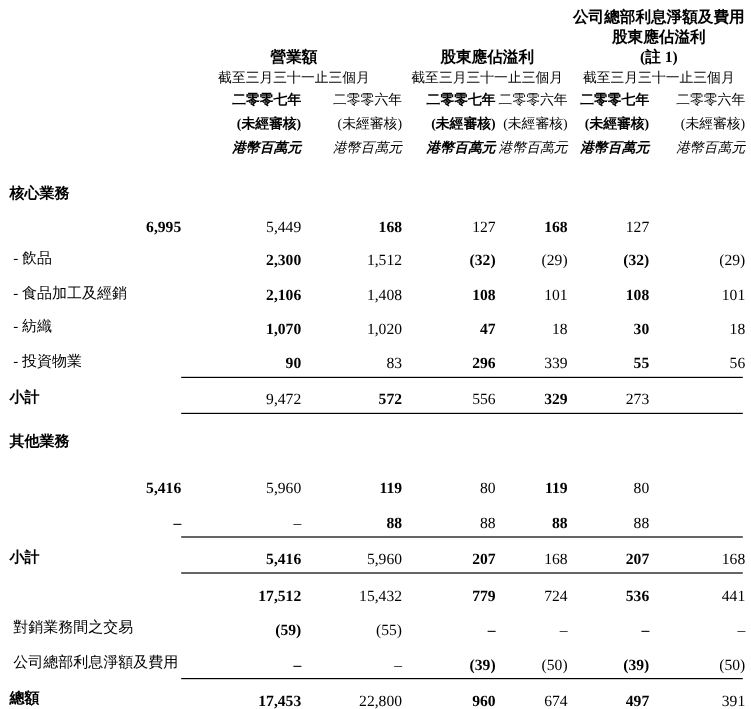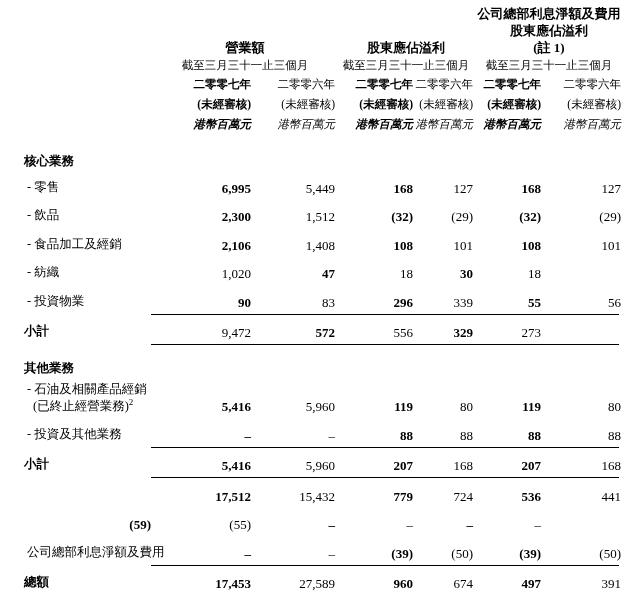--- a/index.html
+++ b/index.html
@@ -21,21 +21,21 @@
     grid-column:span 2; text-align:center; font-size:11.5px; white-space:nowrap;
     height:18px; line-height:18px; overflow:visible;
   }
   .sub { font-size:11.5px; }
   .sub .num { height:20px; line-height:20px; }
 
   
   .num { text-align:right; padding-right:2px; white-space:nowrap; }
   .b   { font-weight:bold; }
   .it  { font-style:italic; }
-  .lbl { padding-left:8px; white-space:nowrap; font-size:12.5px;margin-left:16px; }
+  .lbl { padding-left:8px; white-space:nowrap; font-size:12.5px; }
 
   
   .row { align-items:end; min-height:28.5px; padding-bottom:3px; box-sizing:border-box; }
   .row .num { font-size:13px; line-height:15px; }
   .row.section { min-height:20px; margin-top:12px; padding-bottom:0; }
   .row.section .lbl { font-weight:bold; padding-left:5px; }
   .row.boldlabel .lbl { font-weight:bold; padding-left:5px; }
   #tbody > .row:first-child { margin-top:16px; }
   .row.twoline { min-height:40px; }
   .row.twoline .lbl { line-height:16.5px; }
@@ -100,21 +100,20 @@
     <div class="num it">港幣百萬元</div>
     <div class="num b it">港幣百萬元</div>
     <div class="num it">港幣百萬元</div>
   </div>
 
   <div id="tbody">
       <div class="grid row section">
         <div class="lbl" style="grid-column: 1 / -1;">核心業務</div>
       </div>
       <div class="grid row">
-        <div class="lbl">- 零售</div>
         <div class="num b">6,995</div>
         <div class="num">5,449</div>
         <div class="num b">168</div>
         <div class="num">127</div>
         <div class="num b">168</div>
         <div class="num">127</div>
       </div>
       <div class="grid row">
         <div class="lbl">- 飲品</div>
         <div class="num b">2,300</div>
@@ -128,20 +127,21 @@
         <div class="lbl">- 食品加工及經銷</div>
         <div class="num b">2,106</div>
         <div class="num">1,408</div>
         <div class="num b">108</div>
         <div class="num">101</div>
         <div class="num b">108</div>
         <div class="num">101</div>
       </div>
       <div class="grid row">
         <div class="lbl">- 紡織</div>
+        <div class="num b">1,070</div>
         <div class="num">1,020</div>
         <div class="num b">47</div>
         <div class="num">18</div>
         <div class="num b">30</div>
         <div class="num">18</div>
       </div>
       <div class="grid row">
         <div class="lbl">- 投資物業</div>
         <div class="num b">90</div>
         <div class="num">83</div>
@@ -157,33 +157,28 @@
         <div class="num b">572</div>
         <div class="num">556</div>
         <div class="num b">329</div>
         <div class="num">273</div>
       </div>
       <div class="rule"></div>
       <div class="grid row section">
         <div class="lbl" style="grid-column: 1 / -1;">其他業務</div>
       </div>
       <div class="grid row twoline">
-        <div class="lbl">
-          <div>- 石油及相關產品經銷</div>
-          <div class="l2"><span>(已終止經營業務)</span><sup>2</sup></div>
-        </div>
         <div class="num b">5,416</div>
         <div class="num">5,960</div>
         <div class="num b">119</div>
         <div class="num">80</div>
         <div class="num b">119</div>
         <div class="num">80</div>
       </div>
       <div class="grid row">
-        <div class="lbl">- 投資及其他業務</div>
         <div class="num b">–</div>
         <div class="num">–</div>
         <div class="num b">88</div>
         <div class="num">88</div>
         <div class="num b">88</div>
         <div class="num">88</div>
       </div>
       <div class="rule"></div>
       <div class="grid row boldlabel">
         <div class="lbl">小計</div>
@@ -198,41 +193,42 @@
       <div class="grid row">
         <div class="lbl"></div>
         <div class="num b">17,512</div>
         <div class="num">15,432</div>
         <div class="num b">779</div>
         <div class="num">724</div>
         <div class="num b">536</div>
         <div class="num">441</div>
       </div>
       <div class="grid row">
+        <div class="lbl">對銷業務間之交易</div>
         <div class="num b">(59)</div>
         <div class="num">(55)</div>
         <div class="num b">–</div>
         <div class="num">–</div>
         <div class="num b">–</div>
         <div class="num">–</div>
       </div>
       <div class="grid row">
         <div class="lbl">公司總部利息淨額及費用</div>
         <div class="num b">–</div>
         <div class="num">–</div>
         <div class="num b">(39)</div>
         <div class="num">(50)</div>
         <div class="num b">(39)</div>
         <div class="num">(50)</div>
       </div>
       <div class="rule"></div>
       <div class="grid row boldlabel">
         <div class="lbl">總額</div>
         <div class="num b">17,453</div>
-        <div class="num">27,589</div>
+        <div class="num">22,800</div>
         <div class="num b">960</div>
         <div class="num">674</div>
         <div class="num b">497</div>
         <div class="num">391</div>
       </div>
     </div>
 
 </div>
 
 </body></html>

